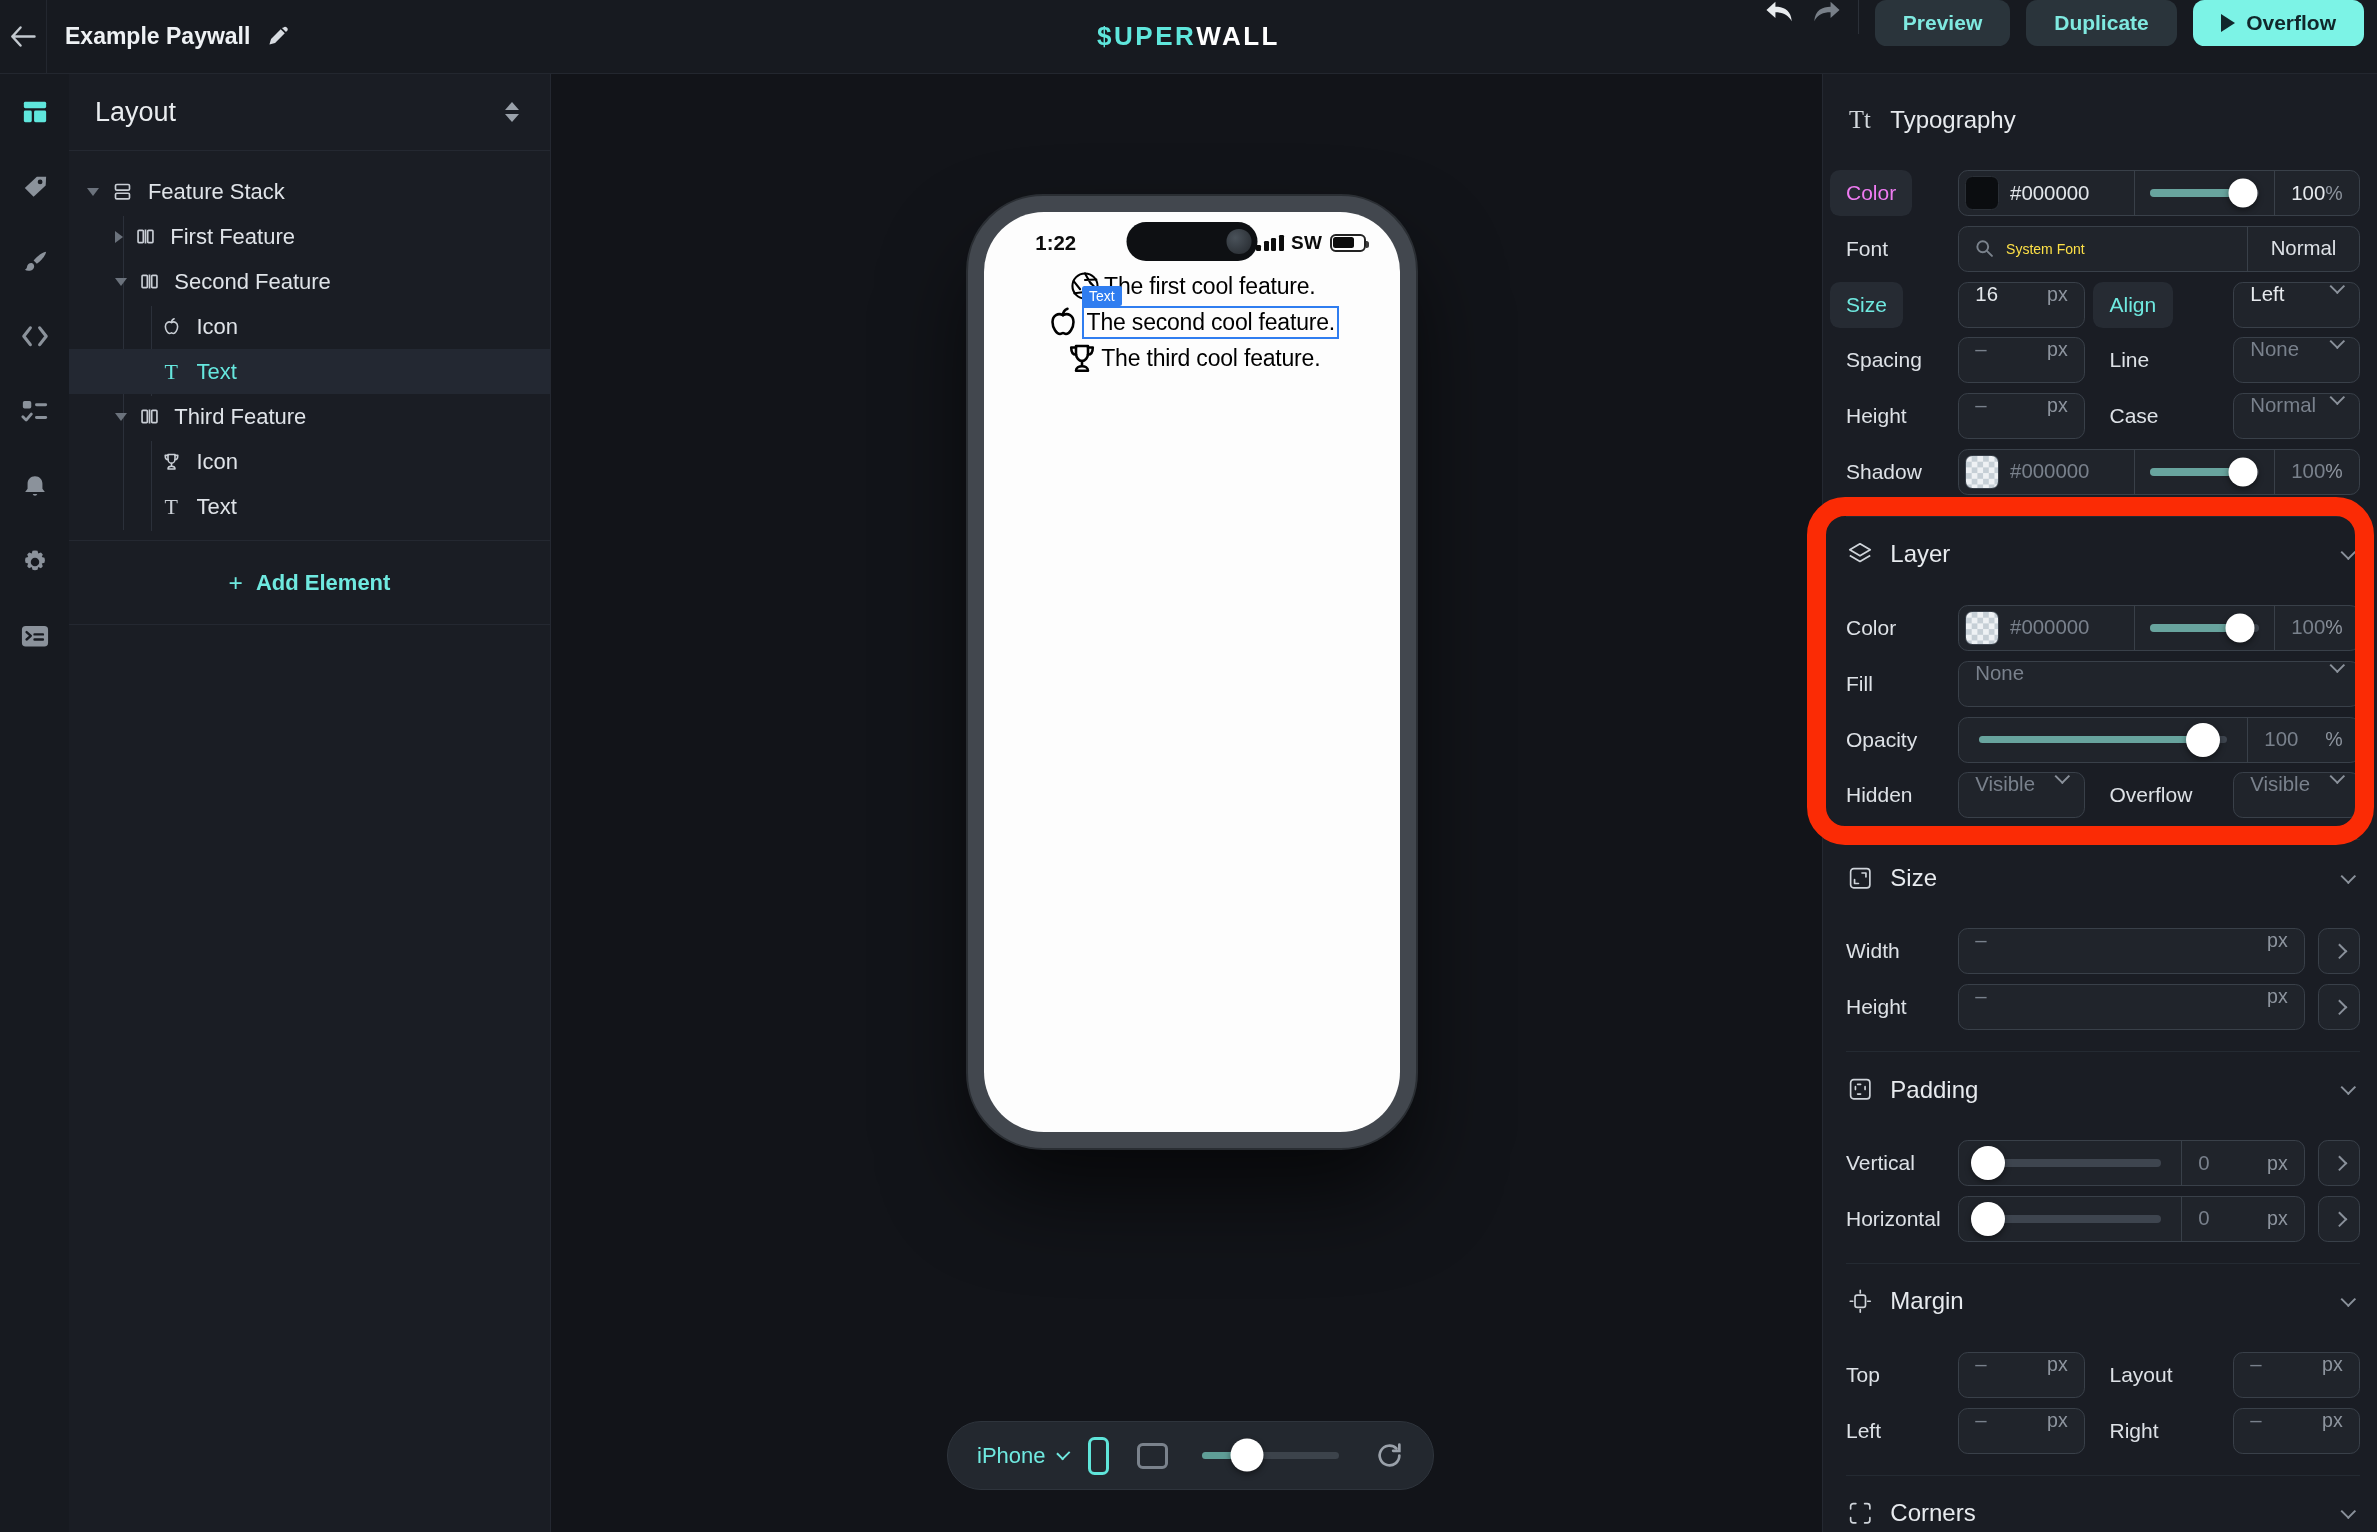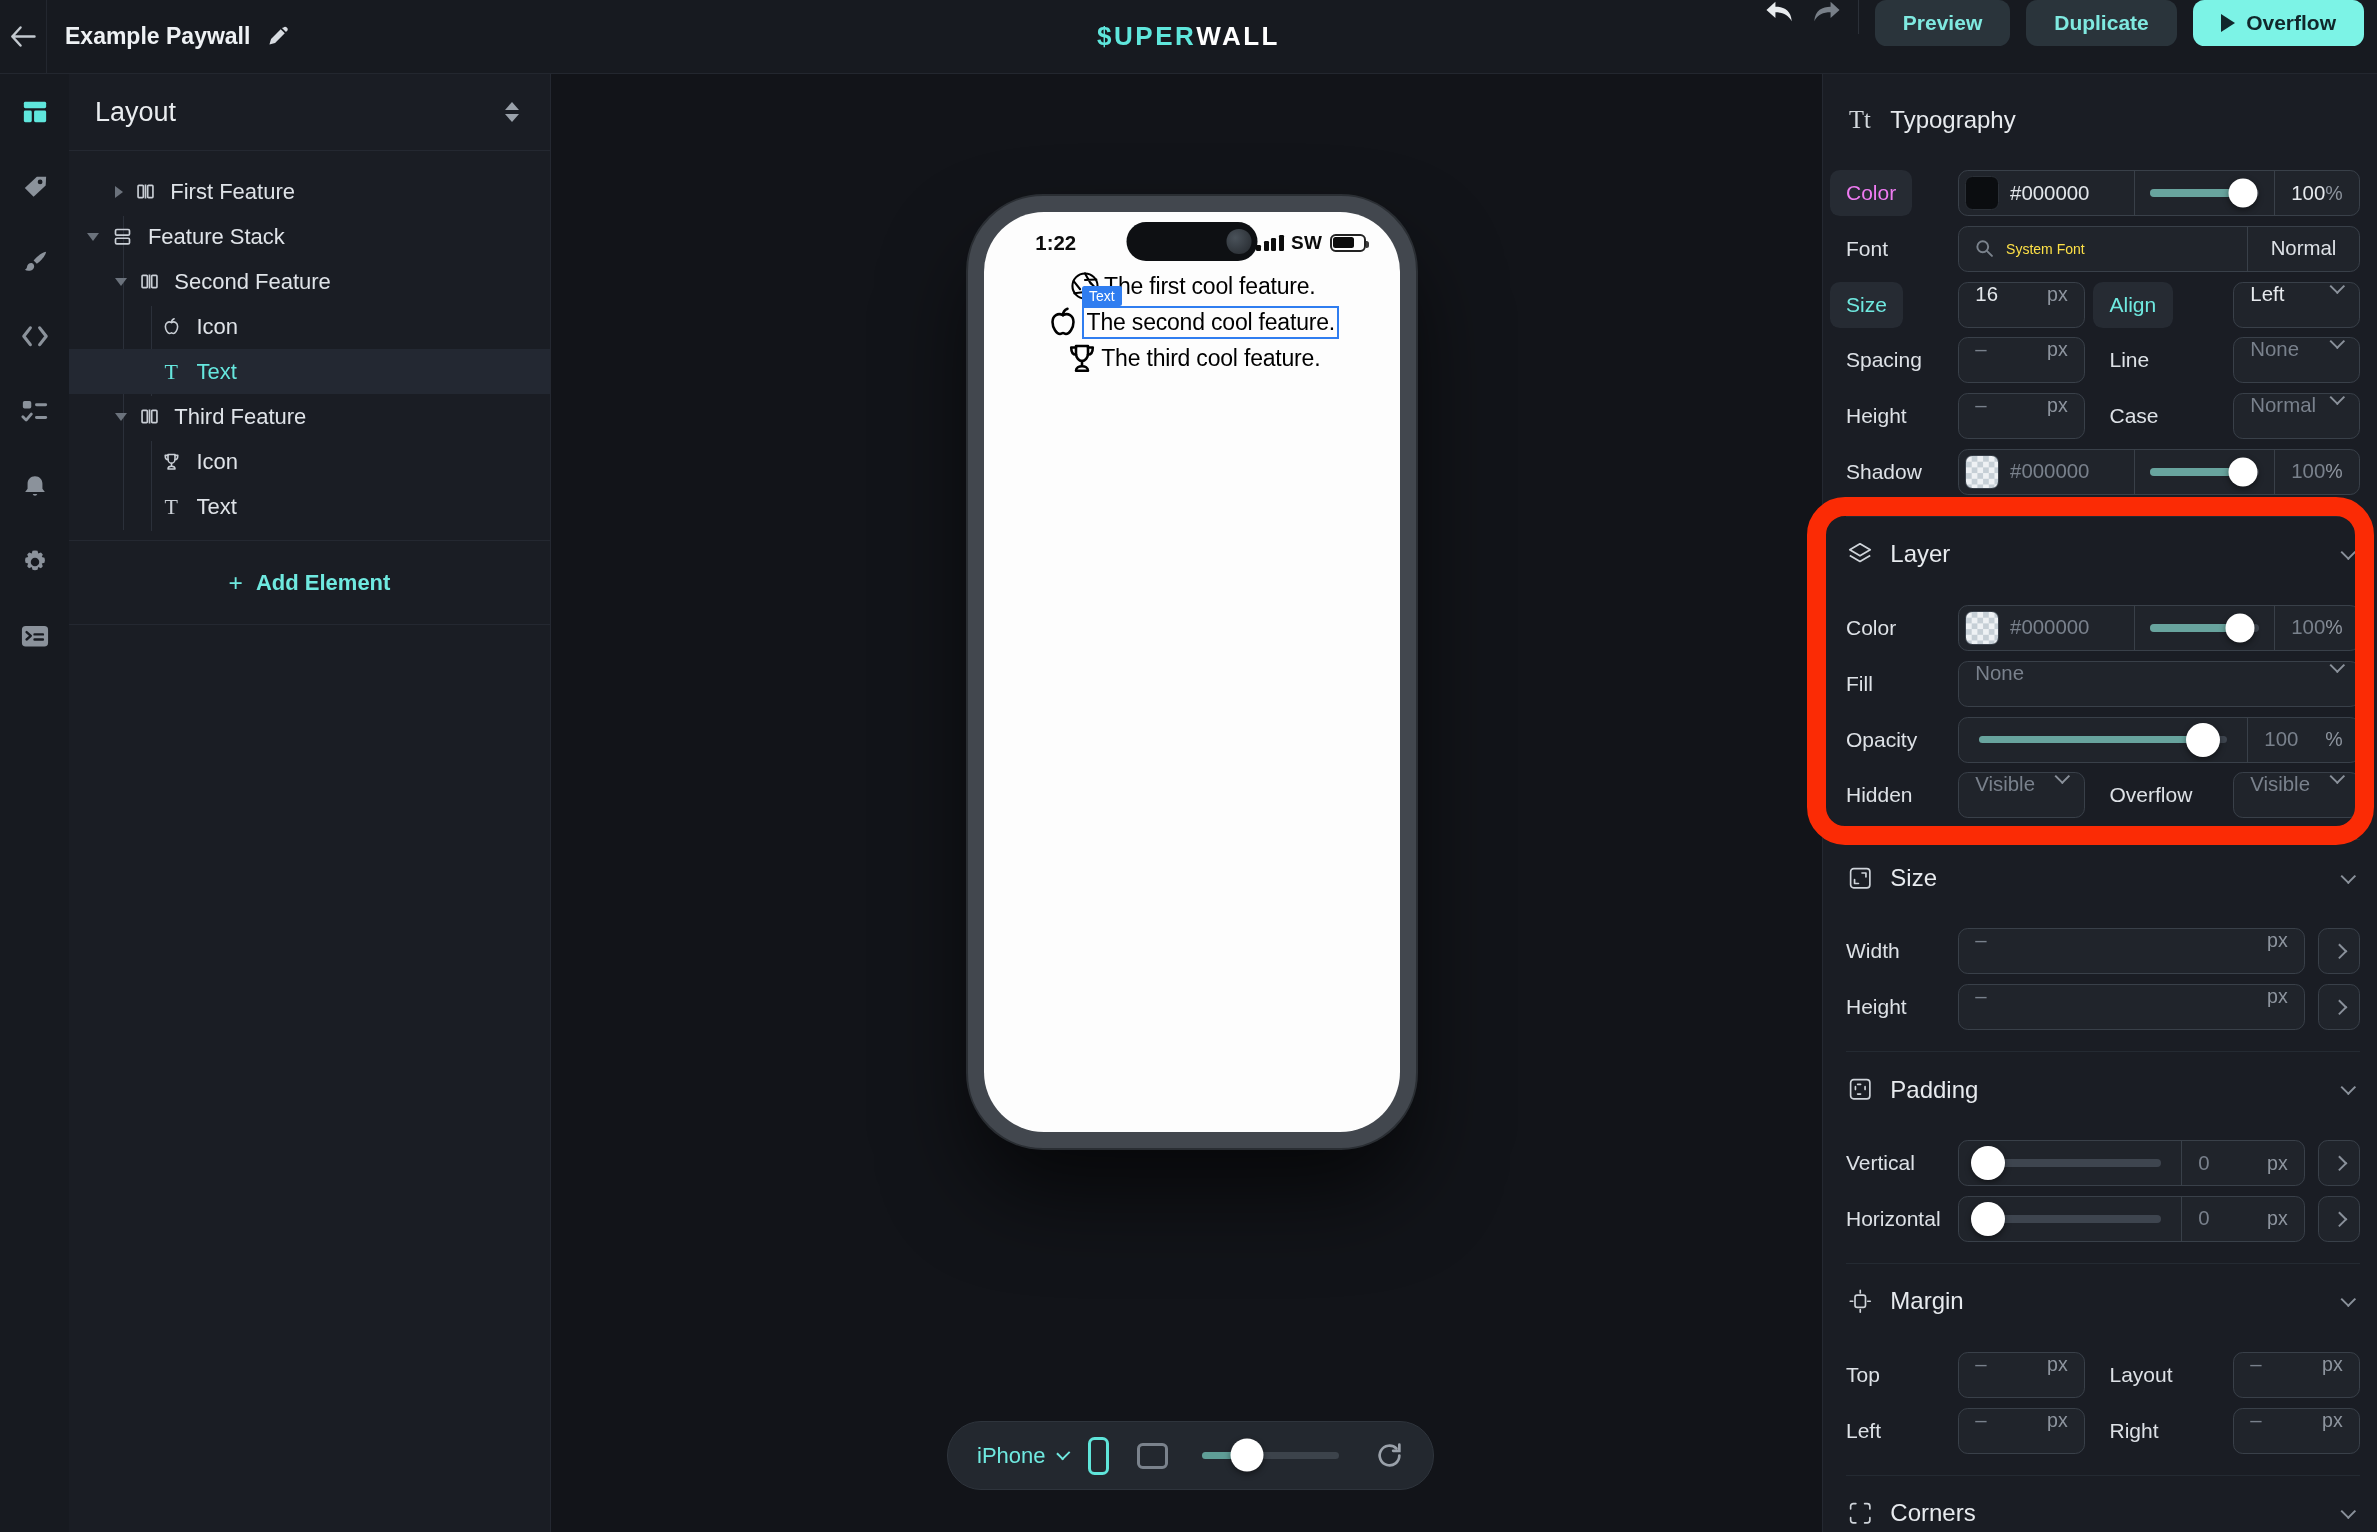--- a/index.html
+++ b/index.html
@@ -286,41 +286,41 @@
       <span class="sort-icon">
           <i class="tri-up"></i>
           <i class="tri-dn"></i>
         </span>
     </div>
     <div class="tree">
       <div class="guide" style="left:54px; top:65px; height:314px;"></div>
       <div class="guide" style="left:82px; top:155px; height:90px;"></div>
       <div class="guide" style="left:82px; top:290px; height:90px;"></div>
 
+      <div class="trow d0">
+        <span class="caret down"></span>
+        <span class="ticon">
+          <svg width="21" height="21" viewBox="0 0 24 24">
+              <rect x="4" y="4" width="16" height="6.5" rx="1.5" stroke="#c9ced5" stroke-width="1.9" fill="none"></rect>
+              <rect x="4" y="14" width="16" height="6.5" rx="1.5" stroke="#c9ced5" stroke-width="1.9" fill="none"></rect>
+            </svg>
+        </span>
+        <span class="tlabel">Feature Stack</span>
+      </div>
+
       <div class="trow d1">
         <span class="caret right"></span>
         <span class="ticon">
           <svg width="21" height="21" viewBox="0 0 24 24">
               <rect x="3.5" y="5" width="6" height="14" rx="1" stroke="#c9ced5" stroke-width="1.9" fill="none"></rect>
               <rect x="14.5" y="5" width="6" height="14" rx="1" stroke="#c9ced5" stroke-width="1.9" fill="none"></rect>
               <line x1="12" y1="4" x2="12" y2="20" stroke="#c9ced5" stroke-width="1.9"></line>
             </svg>
         </span>
         <span class="tlabel">First Feature</span>
-      </div>
-
-      <div class="trow d0">
-        <span class="caret down"></span>
-        <span class="ticon">
-          <svg width="21" height="21" viewBox="0 0 24 24">
-              <rect x="4" y="4" width="16" height="6.5" rx="1.5" stroke="#c9ced5" stroke-width="1.9" fill="none"></rect>
-              <rect x="4" y="14" width="16" height="6.5" rx="1.5" stroke="#c9ced5" stroke-width="1.9" fill="none"></rect>
-            </svg>
-        </span>
-        <span class="tlabel">Feature Stack</span>
       </div>
 
       <div class="trow d1">
         <span class="caret down"></span>
         <span class="ticon">
           <svg width="21" height="21" viewBox="0 0 24 24">
               <rect x="3.5" y="5" width="6" height="14" rx="1" stroke="#c9ced5" stroke-width="1.9" fill="none"></rect>
               <rect x="14.5" y="5" width="6" height="14" rx="1" stroke="#c9ced5" stroke-width="1.9" fill="none"></rect>
               <line x1="12" y1="4" x2="12" y2="20" stroke="#c9ced5" stroke-width="1.9"></line>
             </svg>

